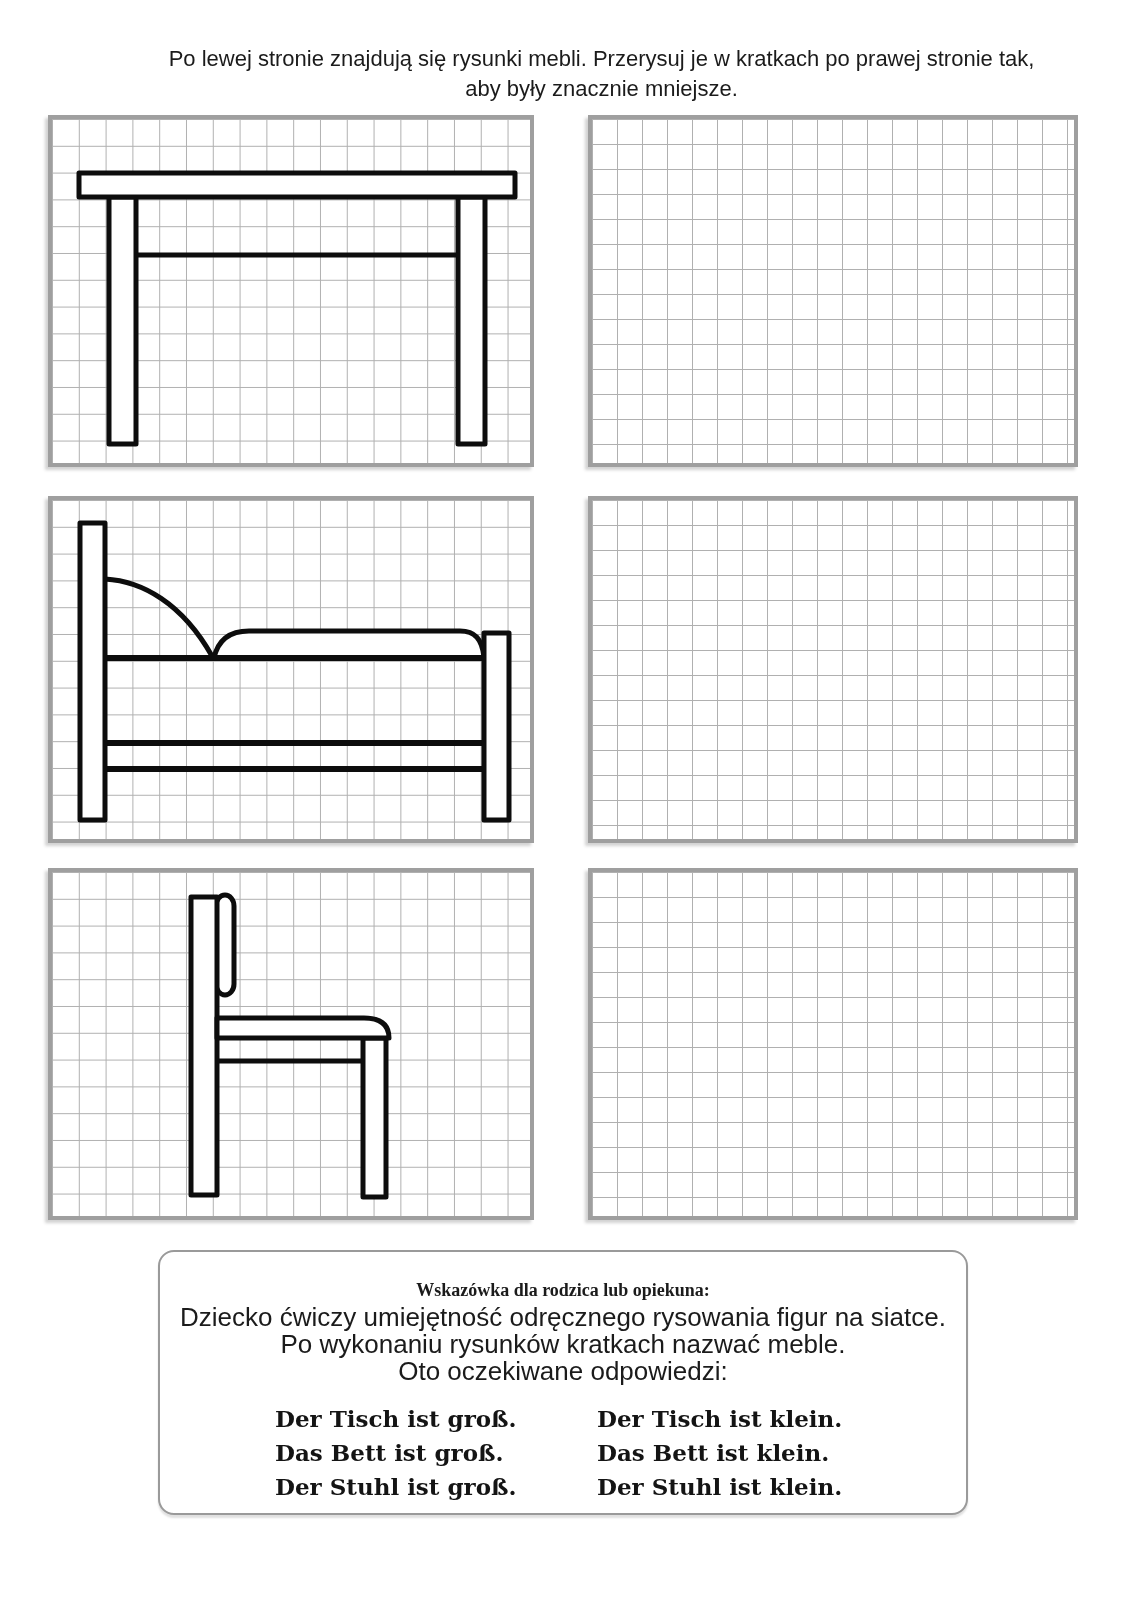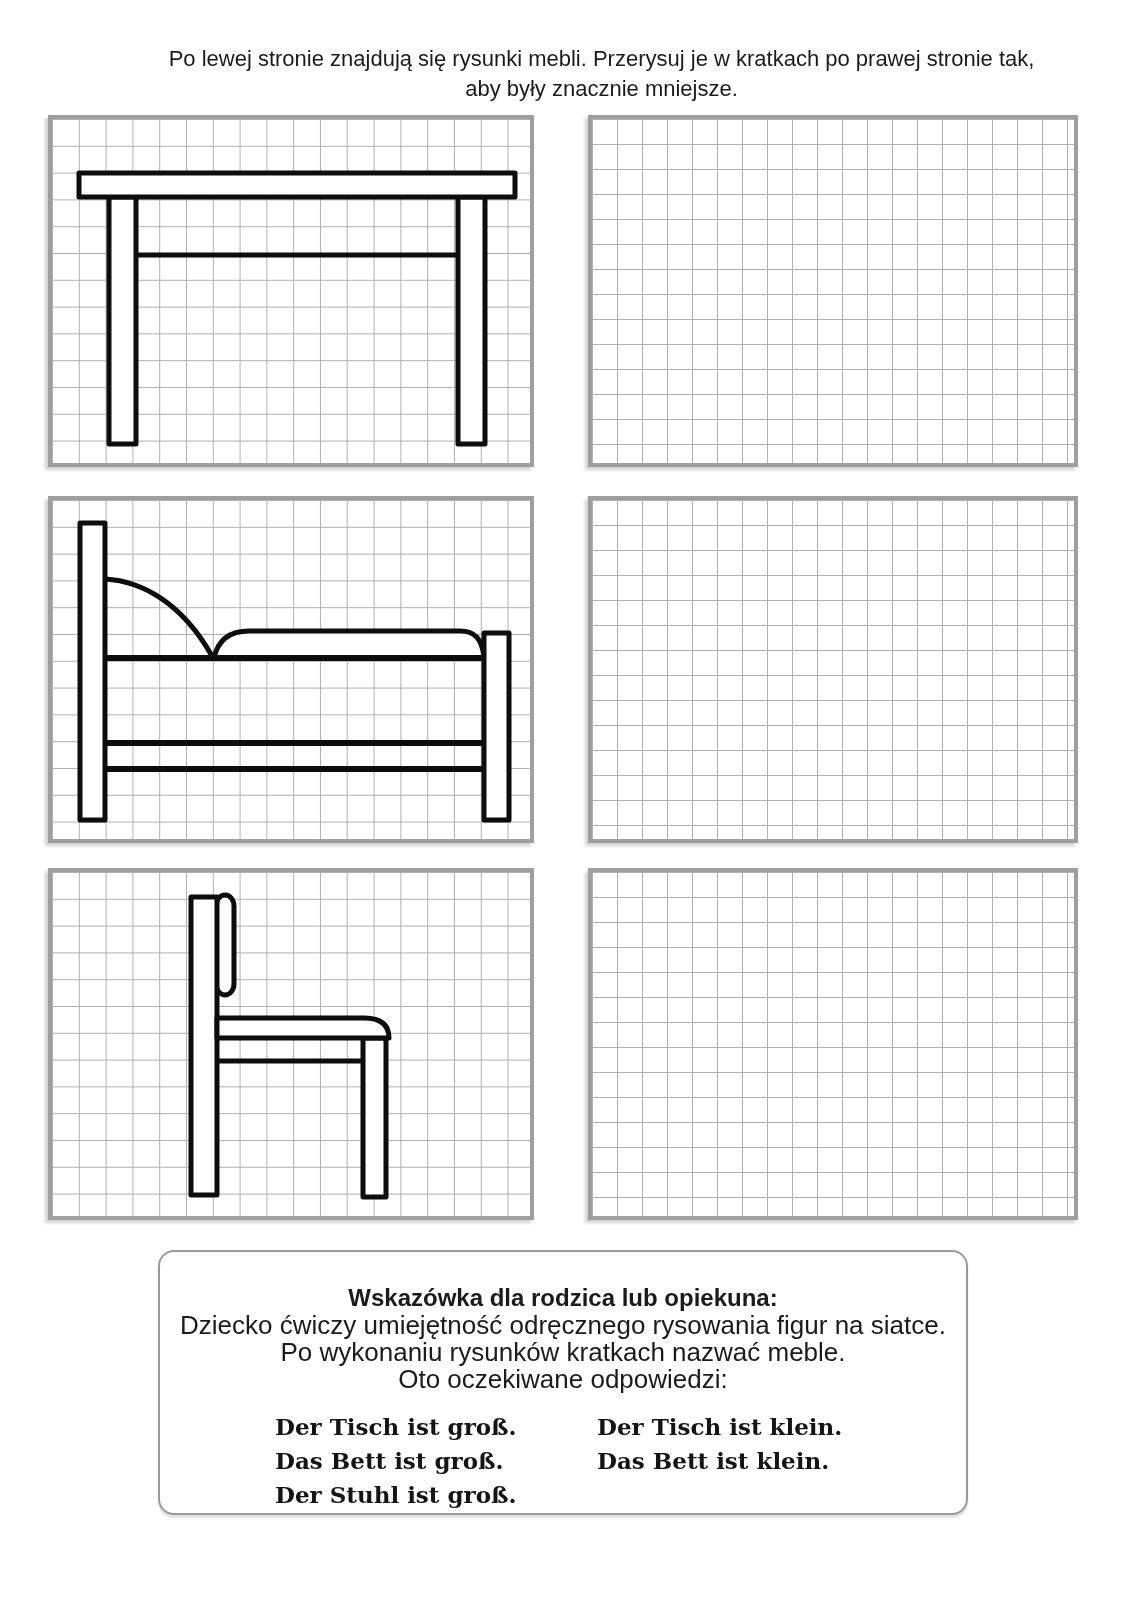--- a/index.html
+++ b/index.html
@@ -38,21 +38,21 @@
   svg.drawing{position:absolute;left:0;top:0;width:100%;height:100%;display:block;}
   .hint{
     position:absolute;left:158px;top:1250px;
     width:810px;height:265px;
     box-sizing:border-box;
     border:2px solid #9a9a9a;border-radius:16px;
     background:#ffffff;
     box-shadow:0 3px 2px rgba(0,0,0,0.12);
     text-align:center;
   }
-  .hint-title{margin-top:32px;font-size:24px;font-weight:bold;line-height:28px;}
+  .hint-title{margin-top:24px;font-size:18px;font-weight:bold;line-height:28px;font-family:Liberation Serif, serif;}
   .hint-line{font-size:26px;line-height:27px;}
   .answers{
     display:flex;
     margin-top:17px;
     padding-left:115px;
     gap:36px;
     text-align:left;
     font-family:"DejaVu Serif", serif;
     font-weight:bold;
     font-size:23px;
@@ -113,17 +113,18 @@
     <div class="hint-line">Oto oczekiwane odpowiedzi:</div>
     <div class="answers">
       <div class="col">
         <div>Der Tisch ist groß.</div>
         <div>Das Bett ist groß.</div>
         <div>Der Stuhl ist groß.</div>
       </div>
       <div class="col">
         <div>Der Tisch ist klein.</div>
         <div>Das Bett ist klein.</div>
+        <div>Der Stuhl ist klein.</div>
       </div>
     </div>
   </div>
 
 </div>
 
 </body></html>

